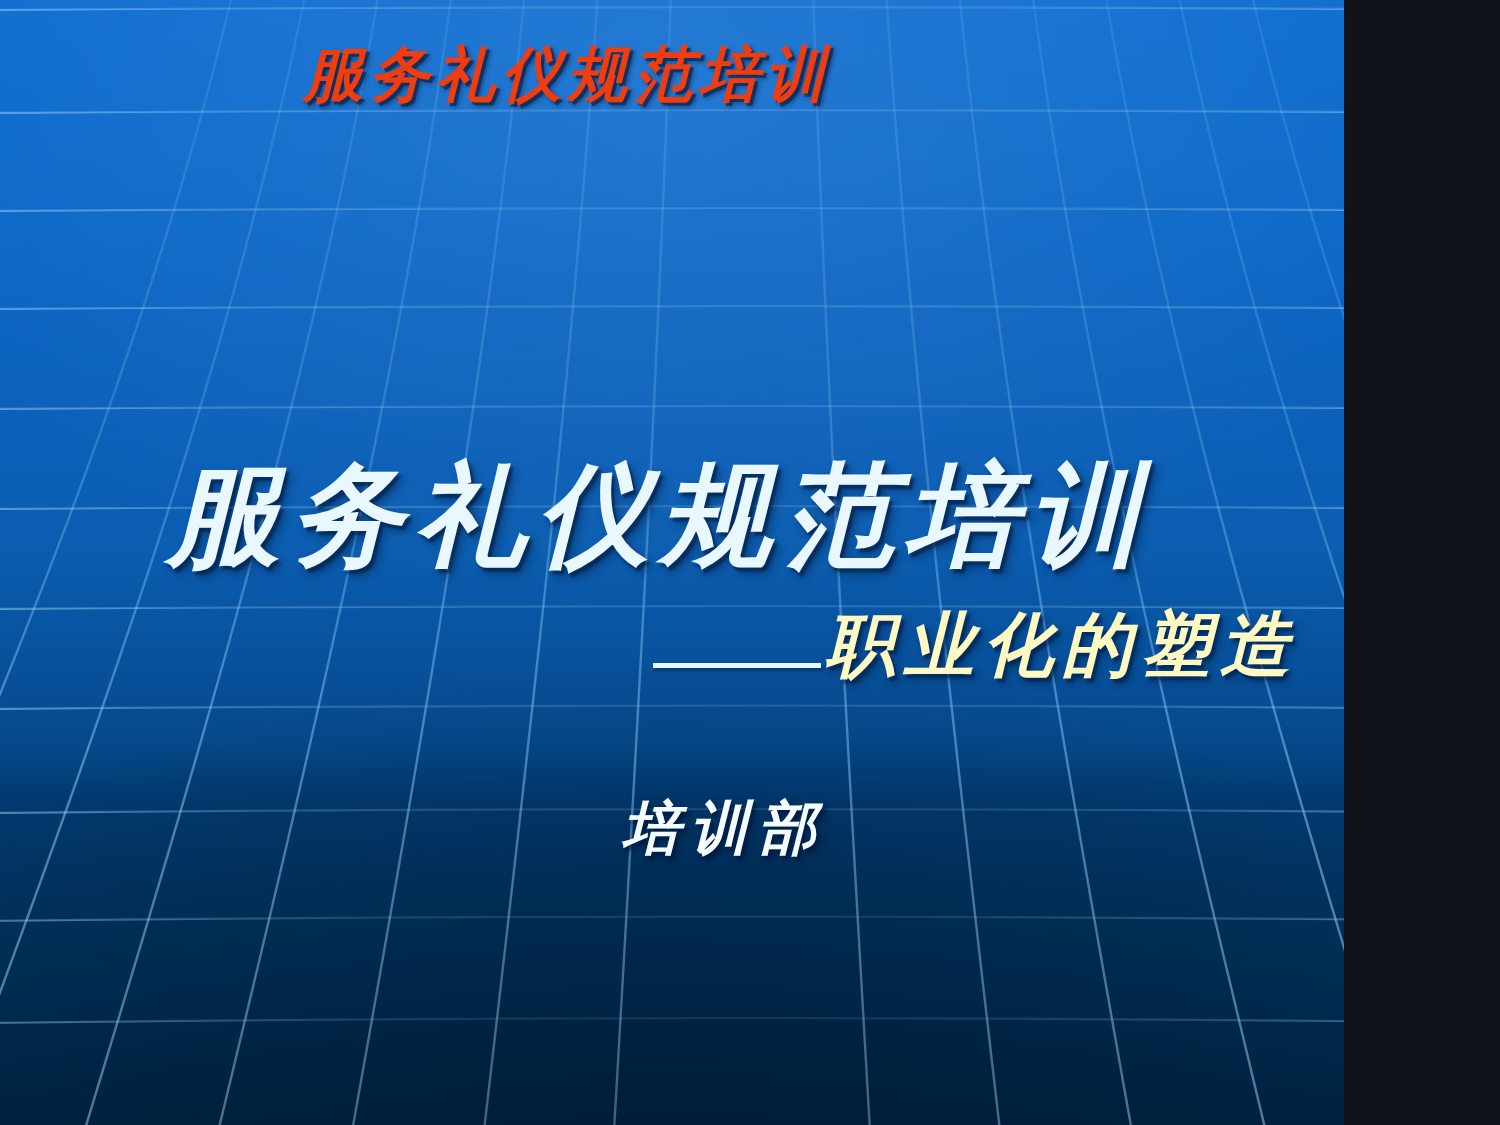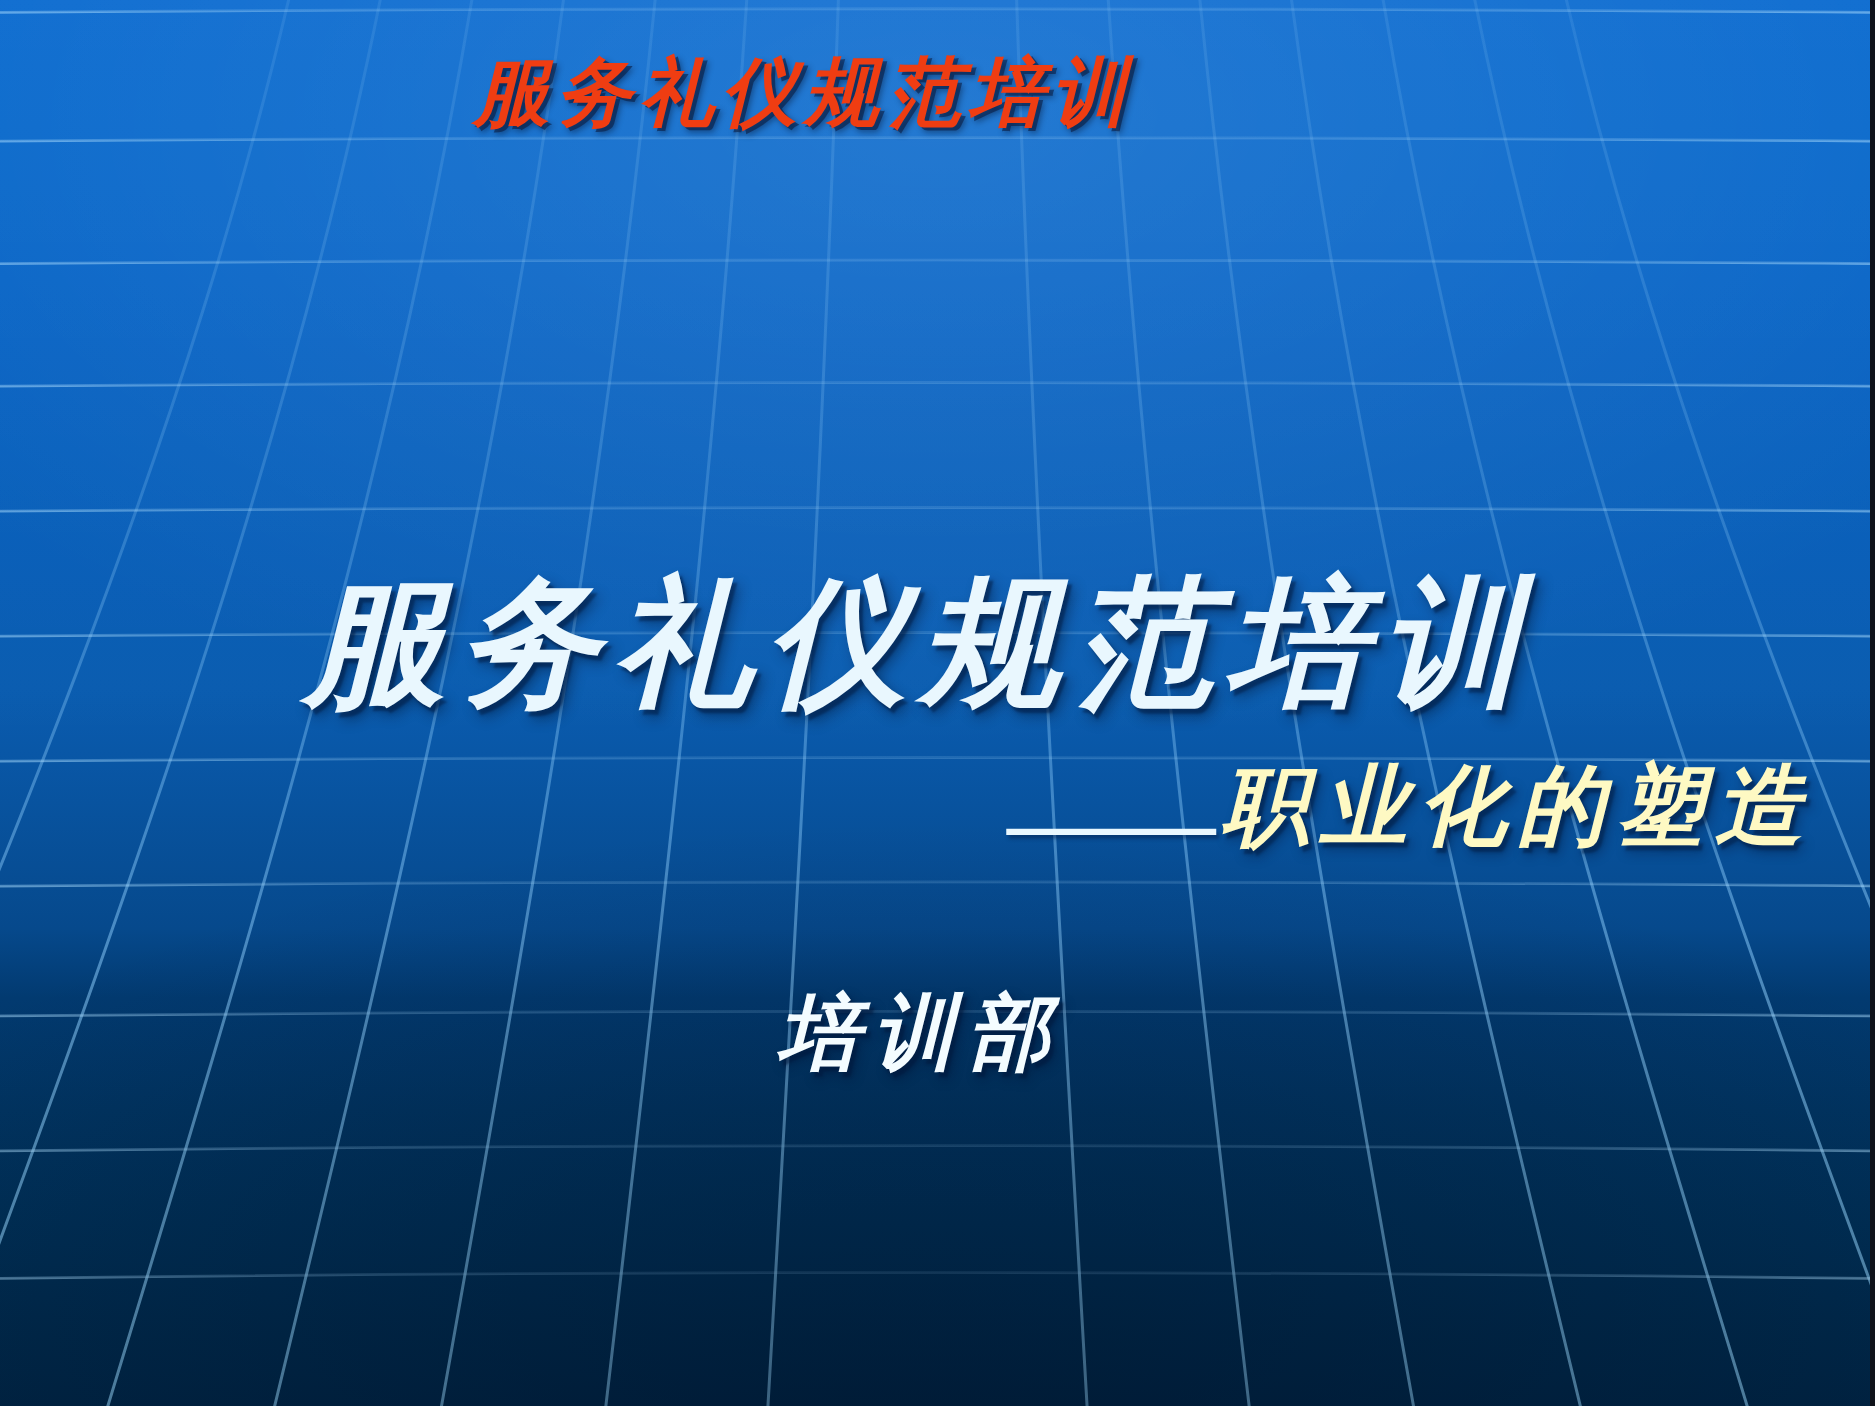--- a/index.html
+++ b/index.html
@@ -8,21 +8,21 @@
     padding: 0;
     background: #10131a;
   }
   body {
     font-family: "DejaVu Sans", "Liberation Sans", sans-serif;
   }
 
   
   #slide {
     position: relative;
-    width: 1496px;
+    width: 1344px;
     height: 1125px;
     overflow: hidden;
     background: #0566cb;
     user-select: none;
   }
 
   
   .bg-gradient {
     position: absolute;
     inset: 0;
@@ -137,22 +137,22 @@
       3px 4px 2px rgba(2,22,58,0.48),
       4px 5px 9px rgba(1,16,44,0.40);
     white-space: nowrap;
     line-height: 1.12;
   }
 
   .department {
     position: absolute;
     left: 622px;
     top: 796px;
-    font-family: Liberation Mono, monospace;
-    font-size: 66px;
+    font-family: Liberation Sans, sans-serif;
+    font-size: 58px;
     font-weight: 700;
     font-style: italic;
     letter-spacing: 10px;
     color: #f4fcff;
     text-shadow:
       3px 4px 2px rgba(2,22,58,0.50),
       4px 5px 9px rgba(1,16,44,0.40);
     white-space: nowrap;
     line-height: 1.1;
   }

